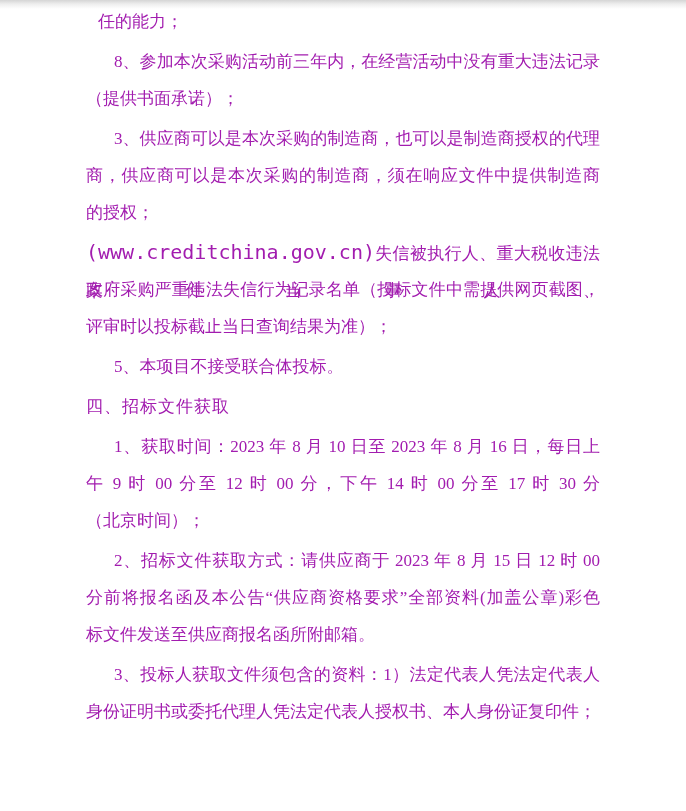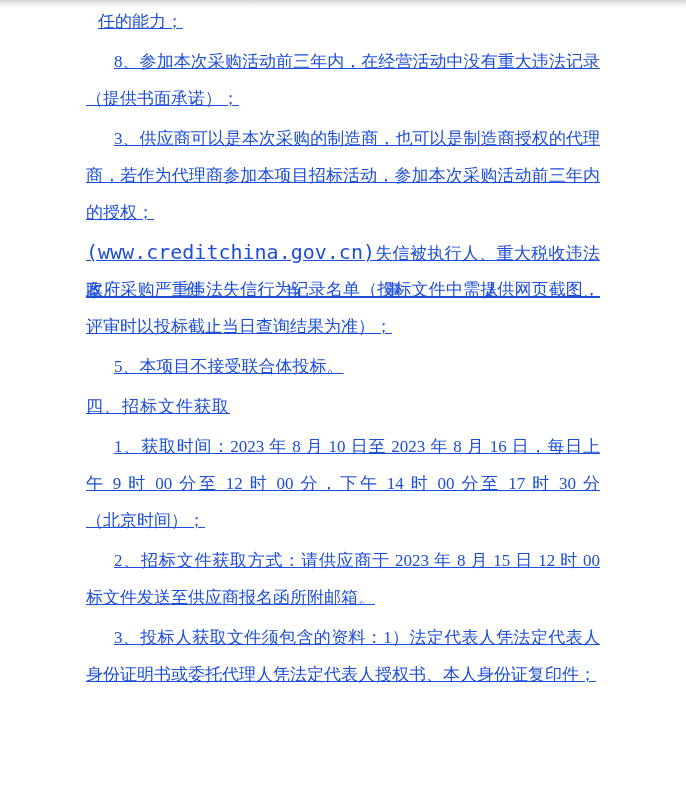--- a/index.html
+++ b/index.html
@@ -46,50 +46,51 @@
   .mono {
     font-family: "DejaVu Sans Mono", "Liberation Mono", monospace;
     font-size: 20px;
   }
 </style>
 </head>
 <body>
 
 <div class="top-shade"></div>
 
-<div class="doc" style="color: #1d4ed8; text-decoration: underline;">
+<div class="doc" style="color: #a21caf;">
     <div class="para">
       <div class="line" style="text-indent: 12px;"><span>任的能力；</span></div>
     </div>
     <div class="para">
       <div class="line first just"><span>8、参加本次采购活动前三年内，在经营活动中没有重大违法记录</span></div>
       <div class="line"><span>（提供书面承诺）；</span></div>
     </div>
     <div class="para">
       <div class="line first just"><span>3、供应商可以是本次采购的制造商，也可以是制造商授权的代理</span></div>
-      <div class="line just"><span>商，若作为代理商参加本项目招标活动，参加本次采购活动前三年内</span></div>
+      <div class="line just"><span>商，供应商可以是本次采购的制造商，须在响应文件中提供制造商</span></div>
       <div class="line"><span>的授权；</span></div>
     </div>
     <div class="para">
       <div class="line just"><span class="mono">(www.creditchina.gov.cn)</span><span>失信被执行人、重大税收违法案件当事人、</span></div>
       <div class="line just"><span>政府采购严重违法失信行为记录名单（投标文件中需提供网页截图，</span></div>
       <div class="line"><span>评审时以投标截止当日查询结果为准）；</span></div>
     </div>
     <div class="para">
       <div class="line first"><span>5、本项目不接受联合体投标。</span></div>
     </div>
     <div class="para heading">
       <div class="line"><span>四、招标文件获取</span></div>
     </div>
     <div class="para">
       <div class="line first just"><span>1、获取时间：2023 年 8 月 10 日至 2023 年 8 月 16 日，每日上</span></div>
       <div class="line just"><span>午 9 时 00 分至 12 时 00 分，下午 14 时 00 分至 17 时 30 分</span></div>
       <div class="line"><span>（北京时间）；</span></div>
     </div>
     <div class="para">
       <div class="line first just"><span>2、招标文件获取方式：请供应商于 2023 年 8 月 15 日 12 时 00</span></div>
+      <div class="line just"><span>分前将报名函及本公告“供应商资格要求”全部资料(加盖公章)彩色</span></div>
       <div class="line"><span>标文件发送至供应商报名函所附邮箱。</span></div>
     </div>
     <div class="para">
       <div class="line first just"><span>3、投标人获取文件须包含的资料：1）法定代表人凭法定代表人</span></div>
       <div class="line"><span>身份证明书或委托代理人凭法定代表人授权书、本人身份证复印件；</span></div>
     </div>
   </div>
 
 </body></html>

